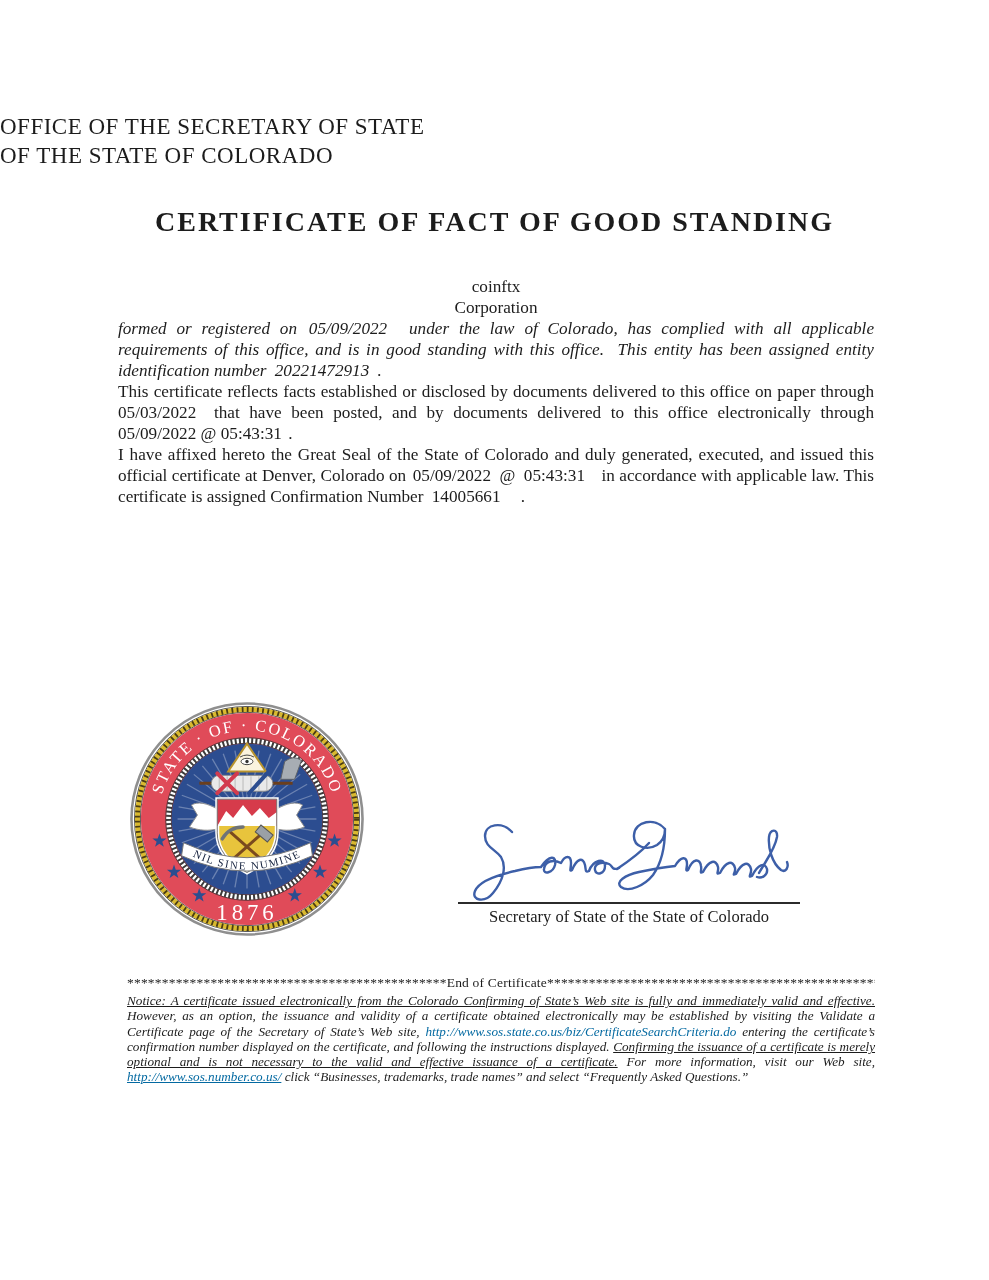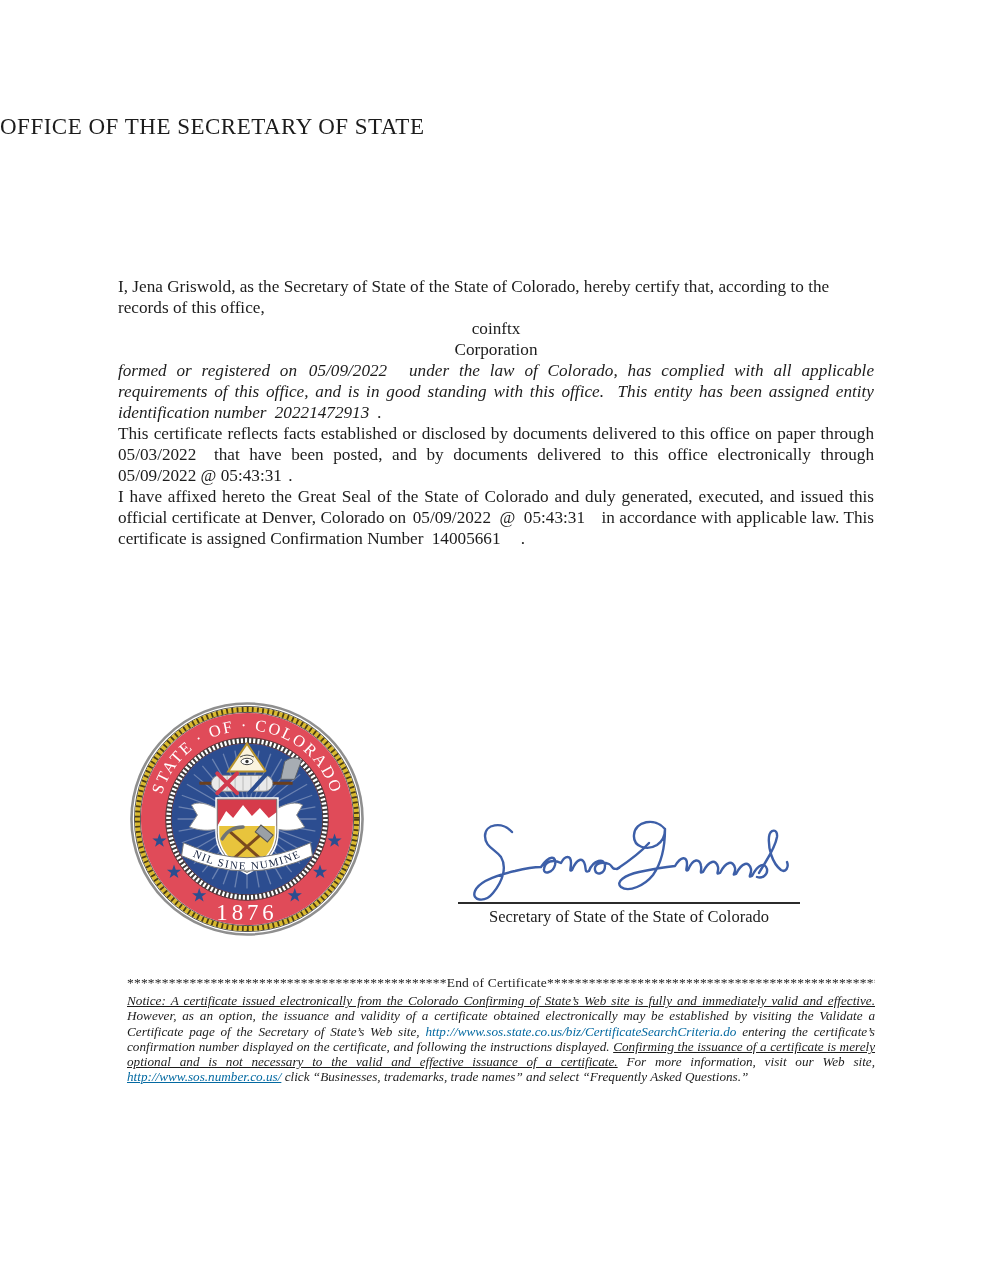--- a/index.html
+++ b/index.html
@@ -33,25 +33,26 @@
   .link{color:#0369a1;text-decoration:none;cursor:pointer;}
   .link.u2{text-decoration:underline;}
 </style>
 </head>
 <body>
 
 <div class="page">
 
   <div class="hdr">
     <div>OFFICE OF THE SECRETARY OF STATE</div>
+    <div>OF THE STATE OF COLORADO</div>
   </div>
 
+  <div class="title">CERTIFICATE OF FACT OF GOOD STANDING</div>
 
   <div class="bodyblock">
-    <p>I, Jena Griswold, as the Secretary of State of the State of Colorado, hereby certify that, according to the records of this office,</p>
     <p class="ctr ent">coinftx</p>
     <p class="ctr etype">Corporation</p>
 
     <p class="just p-formed">
       <span>formed or registered on</span>
       <span class="pl2 pr12">05/09/2022</span>
       <span>under the law of Colorado, has complied with all applicable requirements of this office, and is in good standing with this office.&nbsp; This entity has been assigned entity identification number</span>
       <span class="pl4 pr4">20221472913</span>
       <span>.</span>
     </p>

